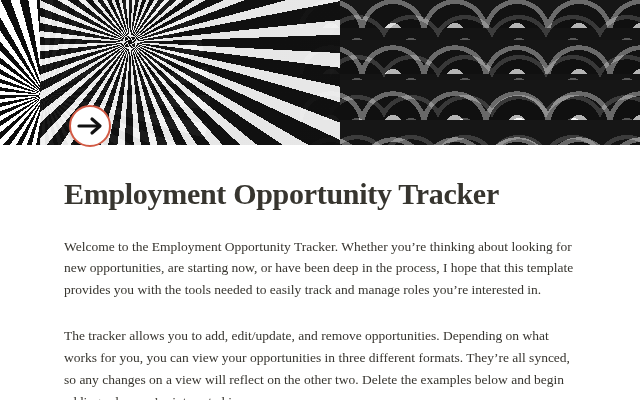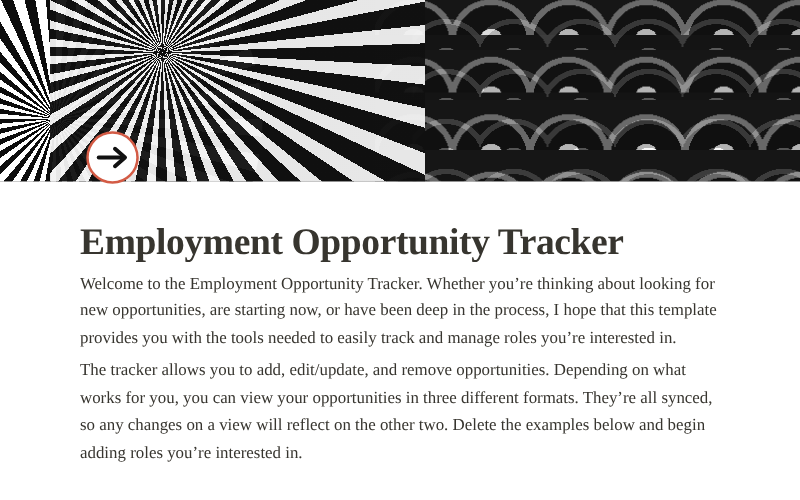--- a/index.html
+++ b/index.html
@@ -112,21 +112,21 @@
     font-weight: 700;
     letter-spacing: -0.3px;
     color: #37352f;
     margin: 32px 0 0 0;
   }
   p.para {
     font-family: "Liberation Serif", serif;
     font-size: 13.5px;
     line-height: 1.62;
     color: #37352f;
-    margin: 4px 0 0 0;
+    margin: 24px 0 0 0;
     max-width: 512px;
   }
 </style>
 </head>
 <body>
 
 <div class="page">
 
   <div class="cover">
     <div class="cover-art">

